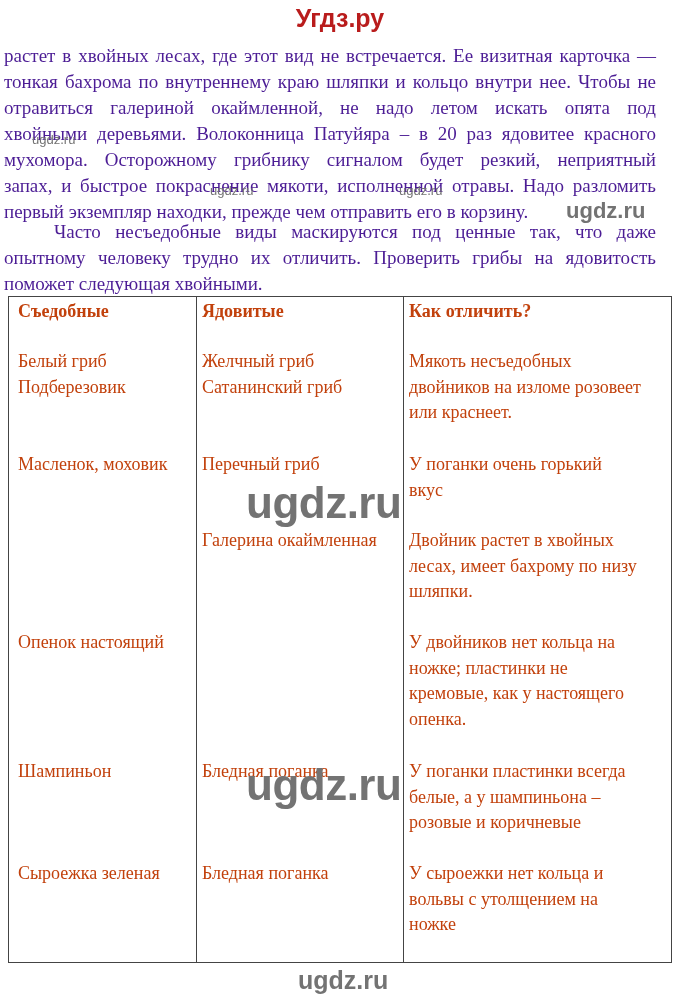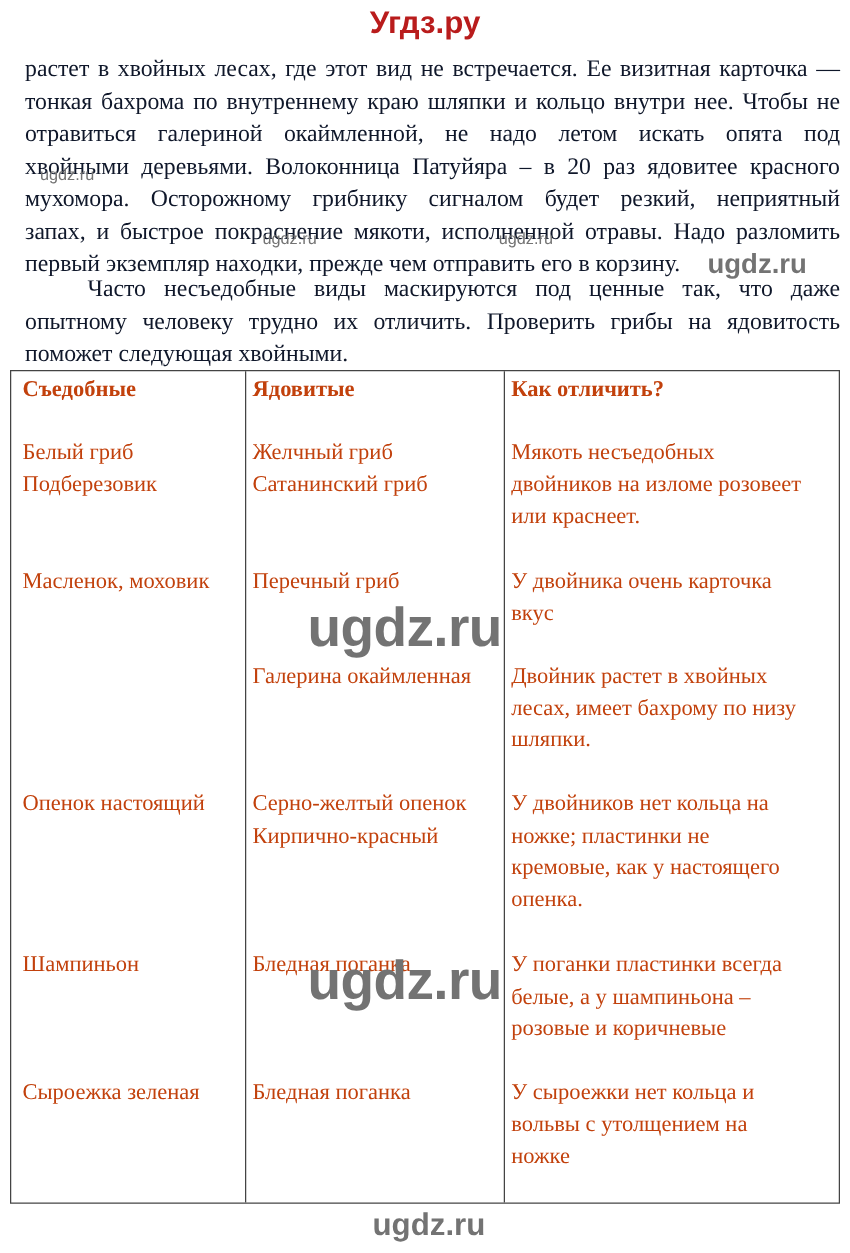--- a/index.html
+++ b/index.html
@@ -2,23 +2,23 @@
 <html><head>
 <meta charset="utf-8">
 <style>
   html, body { margin: 0; padding: 0; background: #ffffff; }
   body { width: 680px; height: 1002px; position: relative; overflow: hidden; color: #111; }
   .site-title {
     position: absolute; left: 0; top: 4px; width: 680px; text-align: center;
     font-family: "Liberation Sans", sans-serif; font-weight: bold; font-size: 25px; color: #b91c1c;
   }
   .para {
-    position: absolute; left: 20px; width: 652px;
+    position: absolute; left: 4px; width: 652px;
     font-family: "Liberation Serif", serif; font-size: 19px; line-height: 26px;
-    text-align: justify; color: #0f172a; margin: 0;
+    text-align: justify; color: #4c1d95; margin: 0;
   }
   .para .line { display: block; text-align: justify; text-align-last: justify; white-space: nowrap; }
   .para .line.last { text-align-last: left; }
   #p1 { top: 43px; }
   #p2 { top: 219px; }
   #p2 .first { text-indent: 50px; }
 
   .table {
     position: absolute; left: 8px; top: 296px; width: 664px; height: 667px;
     border: 1.5px solid #444; box-sizing: border-box;
@@ -74,31 +74,29 @@
   <div class="cell col1" style="top:52px">Белый гриб
 Подберезовик</div>
   <div class="cell col2" style="top:52px">Желчный гриб
 Сатанинский гриб</div>
   <div class="cell col3" style="top:52px">Мякоть несъедобных
 двойников на изломе розовеет
 или краснеет.</div>
 
   <div class="cell col1" style="top:155px">Масленок, моховик</div>
   <div class="cell col2" style="top:155px">Перечный гриб</div>
-  <div class="cell col3" style="top:155px">У двойника очень карточка
+  <div class="cell col3" style="top:155px">У поганки очень горький
 вкус</div>
 
   <div class="cell col2" style="top:231px">Галерина окаймленная</div>
   <div class="cell col3" style="top:231px">Двойник растет в хвойных
 лесах, имеет бахрому по низу
 шляпки.</div>
 
   <div class="cell col1" style="top:333px">Опенок настоящий</div>
-  <div class="cell col2" style="top:333px">Серно-желтый опенок
-Кирпично-красный</div>
   <div class="cell col3" style="top:333px">У двойников нет кольца на
 ножке; пластинки не
 кремовые, как у настоящего
 опенка.</div>
 
   <div class="cell col1" style="top:462px">Шампиньон</div>
   <div class="cell col2" style="top:462px">Бледная поганка</div>
   <div class="cell col3" style="top:462px">У поганки пластинки всегда
 белые, а у шампиньона –
 розовые и коричневые</div>

